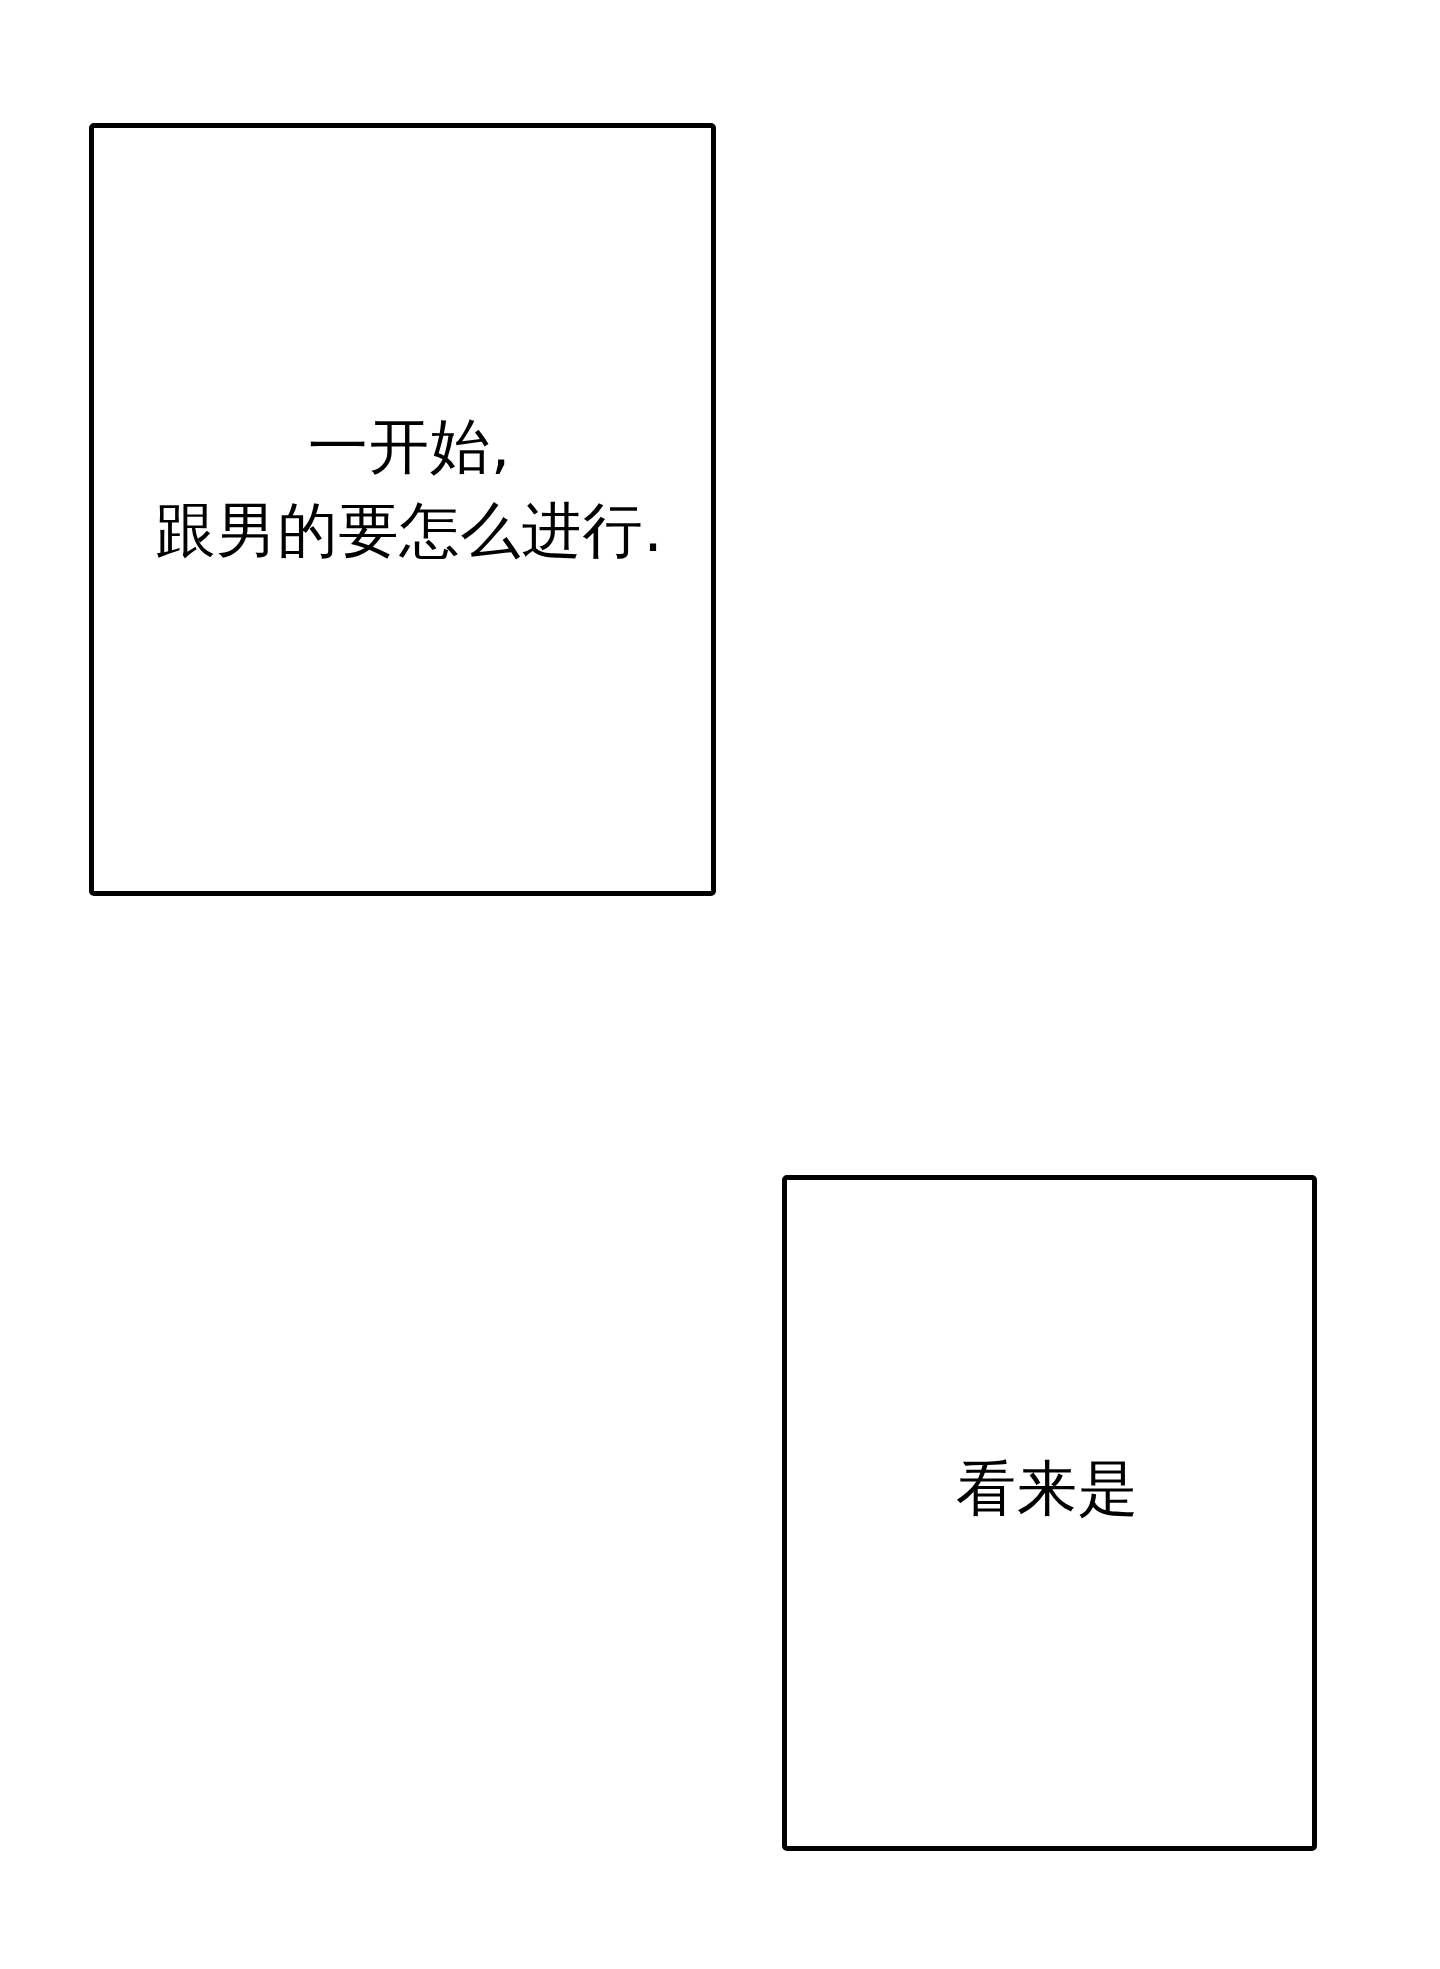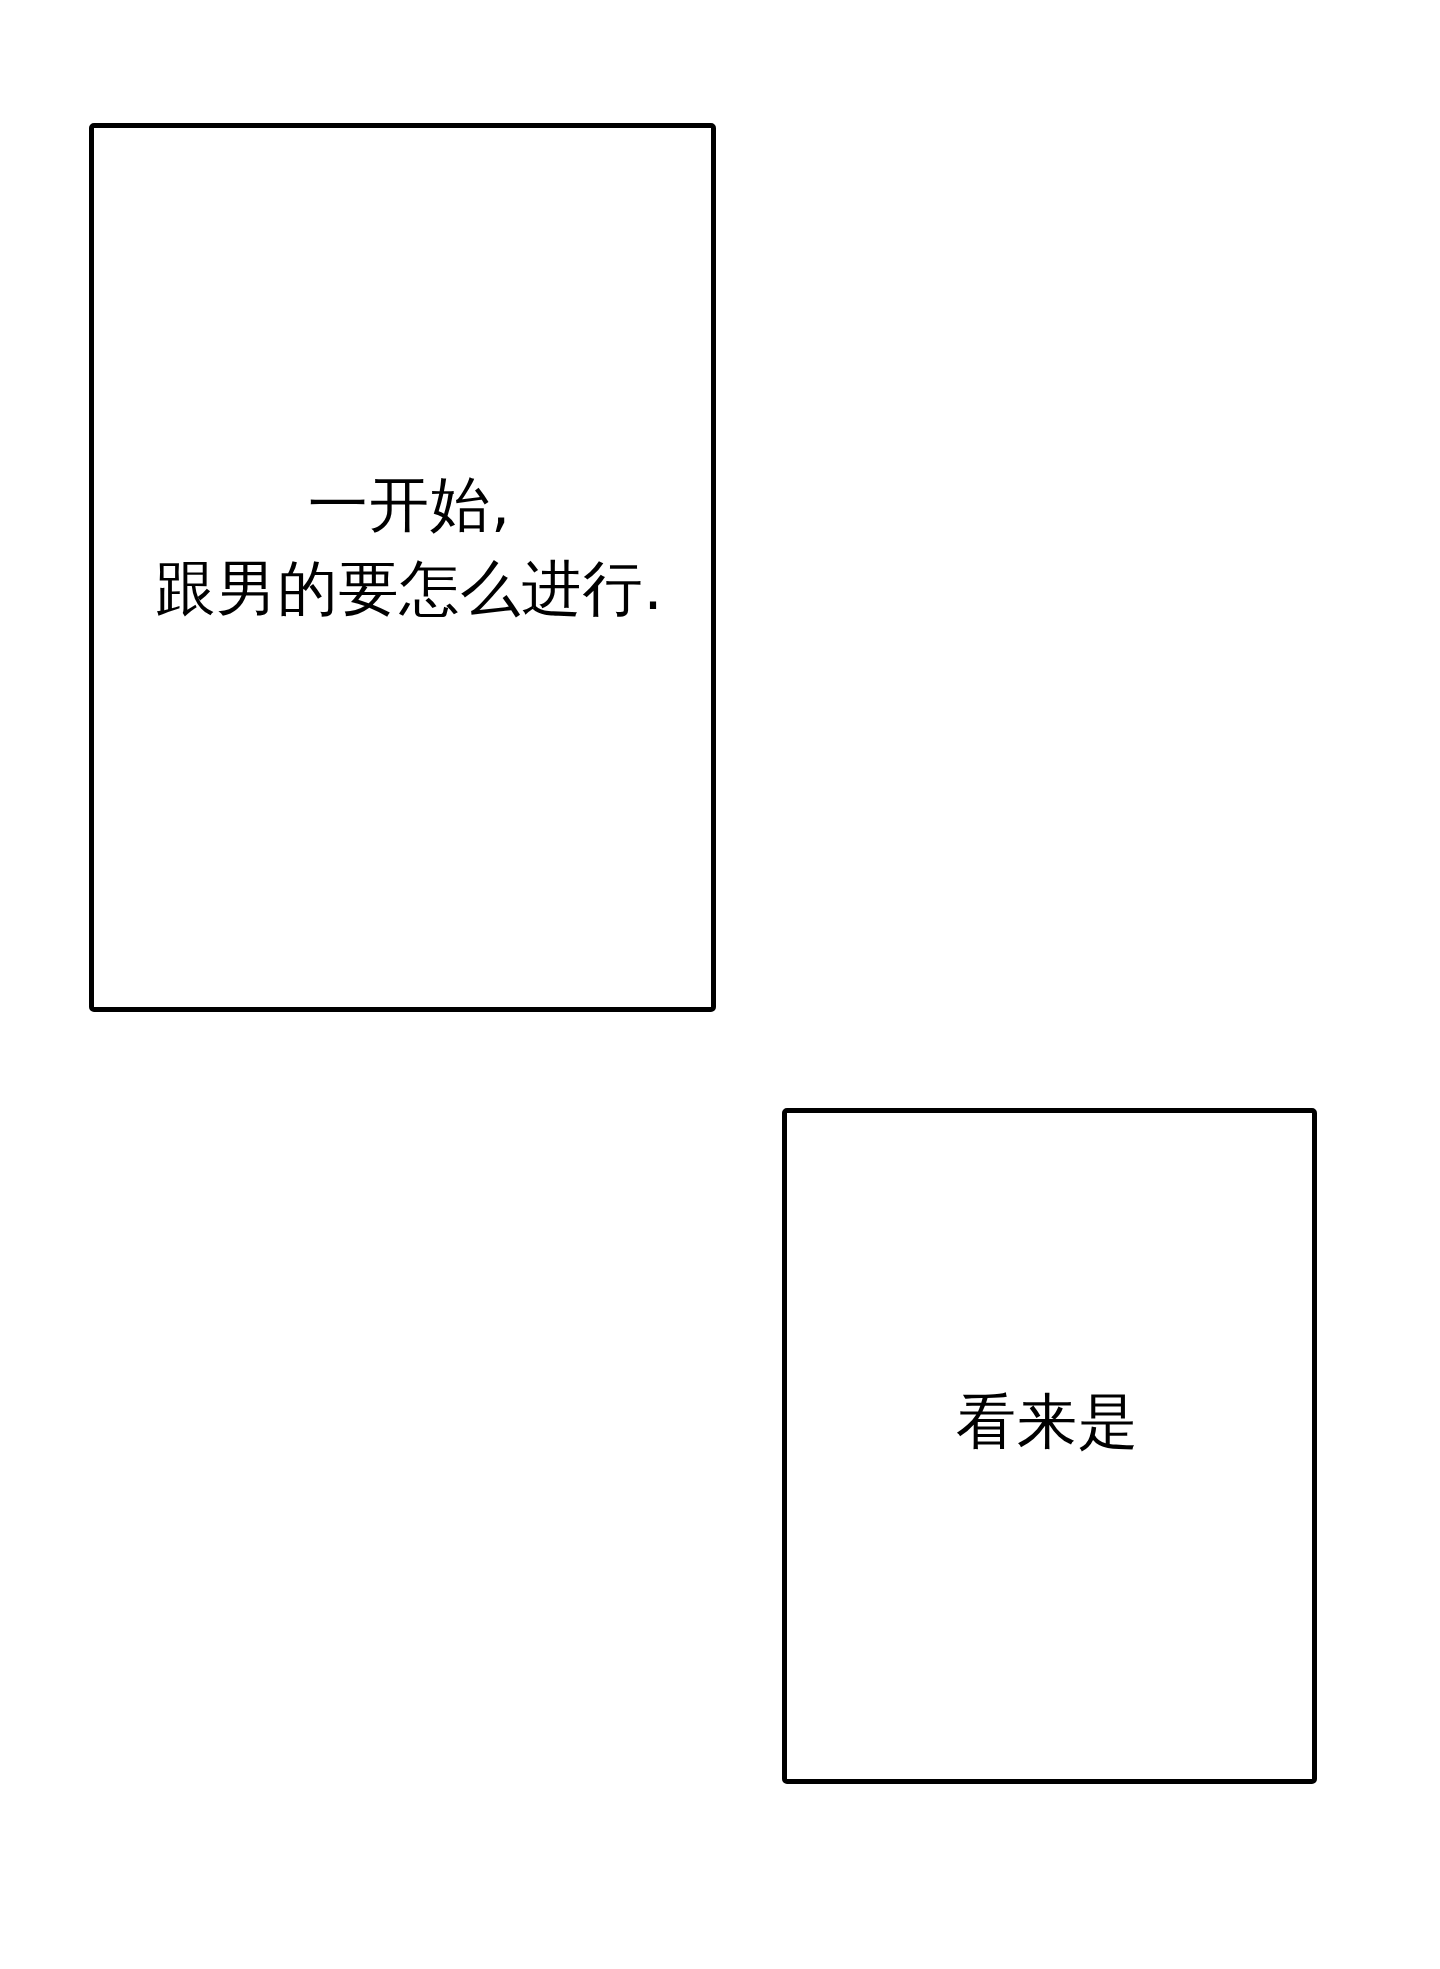--- a/index.html
+++ b/index.html
@@ -22,26 +22,26 @@
       border-radius: 5px;
       background: #ffffff;
       display: flex;
       align-items: center;
       justify-content: center;
     }
     .panel-1 {
       left: 89px;
       top: 123px;
       width: 627px;
-      height: 889px;
+      height: 773px;
       justify-content: center;
     }
     .panel-2 {
       left: 782px;
-      top: 1108px;
+      top: 1175px;
       width: 535px;
       height: 676px;
     }
     .caption {
       text-align: center;
       font-size: 60px;
       line-height: 84px;
       font-weight: 500;
       letter-spacing: 1px;
       white-space: nowrap;

